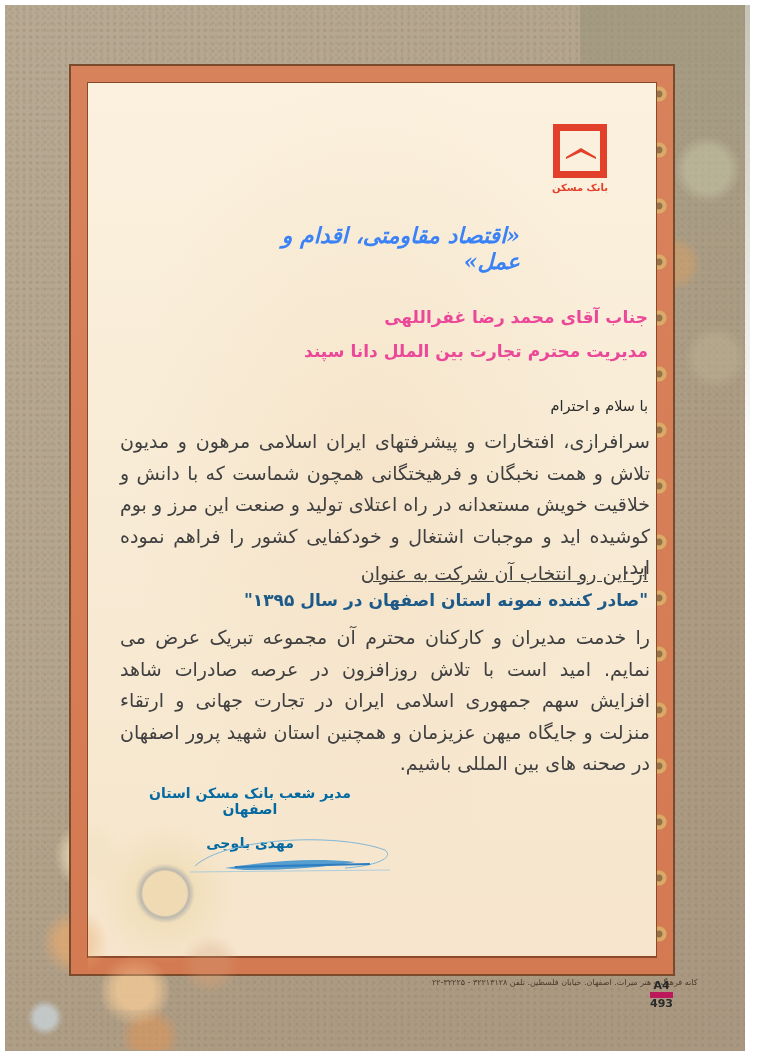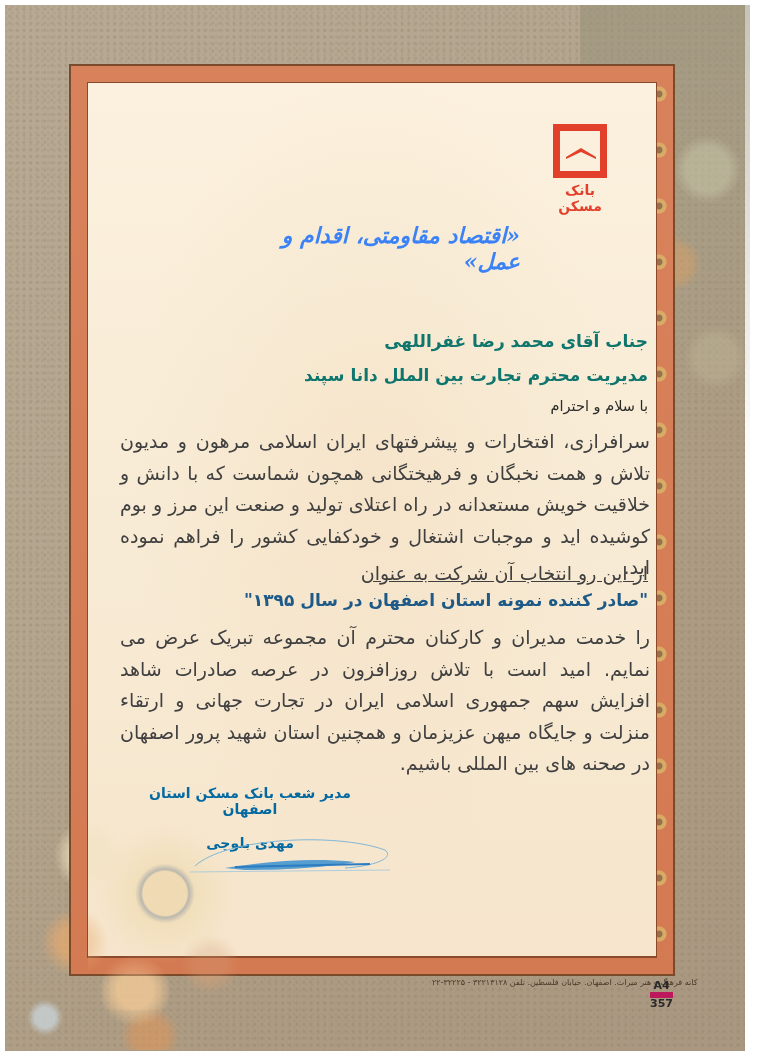--- a/index.html
+++ b/index.html
@@ -57,29 +57,29 @@
     }
     
     .logo { position:absolute; left:551px; top:124px; width:58px; text-align:center; }
     .logo-box {
       width:54px; height:54px; margin:0 auto; box-sizing:border-box;
       border:7px solid #e2402b; position:relative; background:transparent;
     }
     .logo-roof {
       position:absolute; left:6px; top:16px; width:30px; height:12px;
     }
-    .logo-text { margin-top:4px; color:#e2402b; font-weight:bold; font-size:14px; direction:rtl; }
+    .logo-text { margin-top:4px; color:#e2402b; font-weight:bold; font-size:10px; direction:rtl; }
     .slogan {
       position:absolute; left:280px; top:222px; width:240px; text-align:right;
       color:#3b82f6; font-family:"DejaVu Serif", serif; font-style:italic; font-weight:bold;
       font-size:22px; direction:rtl;
     }
     .addressee {
       position:absolute; right:120px; top:300px; text-align:right; direction:rtl;
-      font-weight:bold; font-size:17px; color:#0f766e; line-height:34px;margin-top:24px;
+      font-weight:bold; font-size:17px; color:#ec4899; line-height:34px;
     }
     .body-text {
       position:absolute; left:120px; width:530px; direction:rtl; text-align:justify;
       font-size:19px; color:#404040; line-height:31.5px;
     }
     .body-text p { margin:0; }
     .greeting { position:absolute; right:120px; top:398px; direction:rtl; font-size:14.5px; color:#2a2a2a;text-align:right; }
     .highlight {
       position:absolute; right:120px; top:590px; direction:rtl; color:#1e5a88;
       font-weight:bold; font-size:17px;
@@ -151,14 +151,14 @@
 <svg class="signature" viewBox="0 0 210 50">
   <path d="M10,36 C40,8 150,2 200,20 C210,28 190,36 160,38" fill="none" stroke="#7fb7d8" stroke-width="1"></path>
   <path d="M40,38 C90,30 130,28 170,32 C150,36 110,40 60,40" fill="#3a8fd0" opacity="0.85"></path>
   <path d="M50,37 L185,34" stroke="#2c7cc0" stroke-width="2"></path>
   <path d="M5,42 L205,40" stroke="#9cc6e0" stroke-width="0.8"></path>
 </svg>
 
 <div class="footer-info">کانه فرهنگ و هنر میراث. اصفهان. خیابان فلسطین. تلفن ۳۲۲۱۳۱۲۸ - ۳۲۲۲۵-۲۲</div>
 <div class="paper-code">
   <span class="size">A4</span>
-  <span>357</span>
+  <span>493</span>
 </div>
 
 </body></html>

